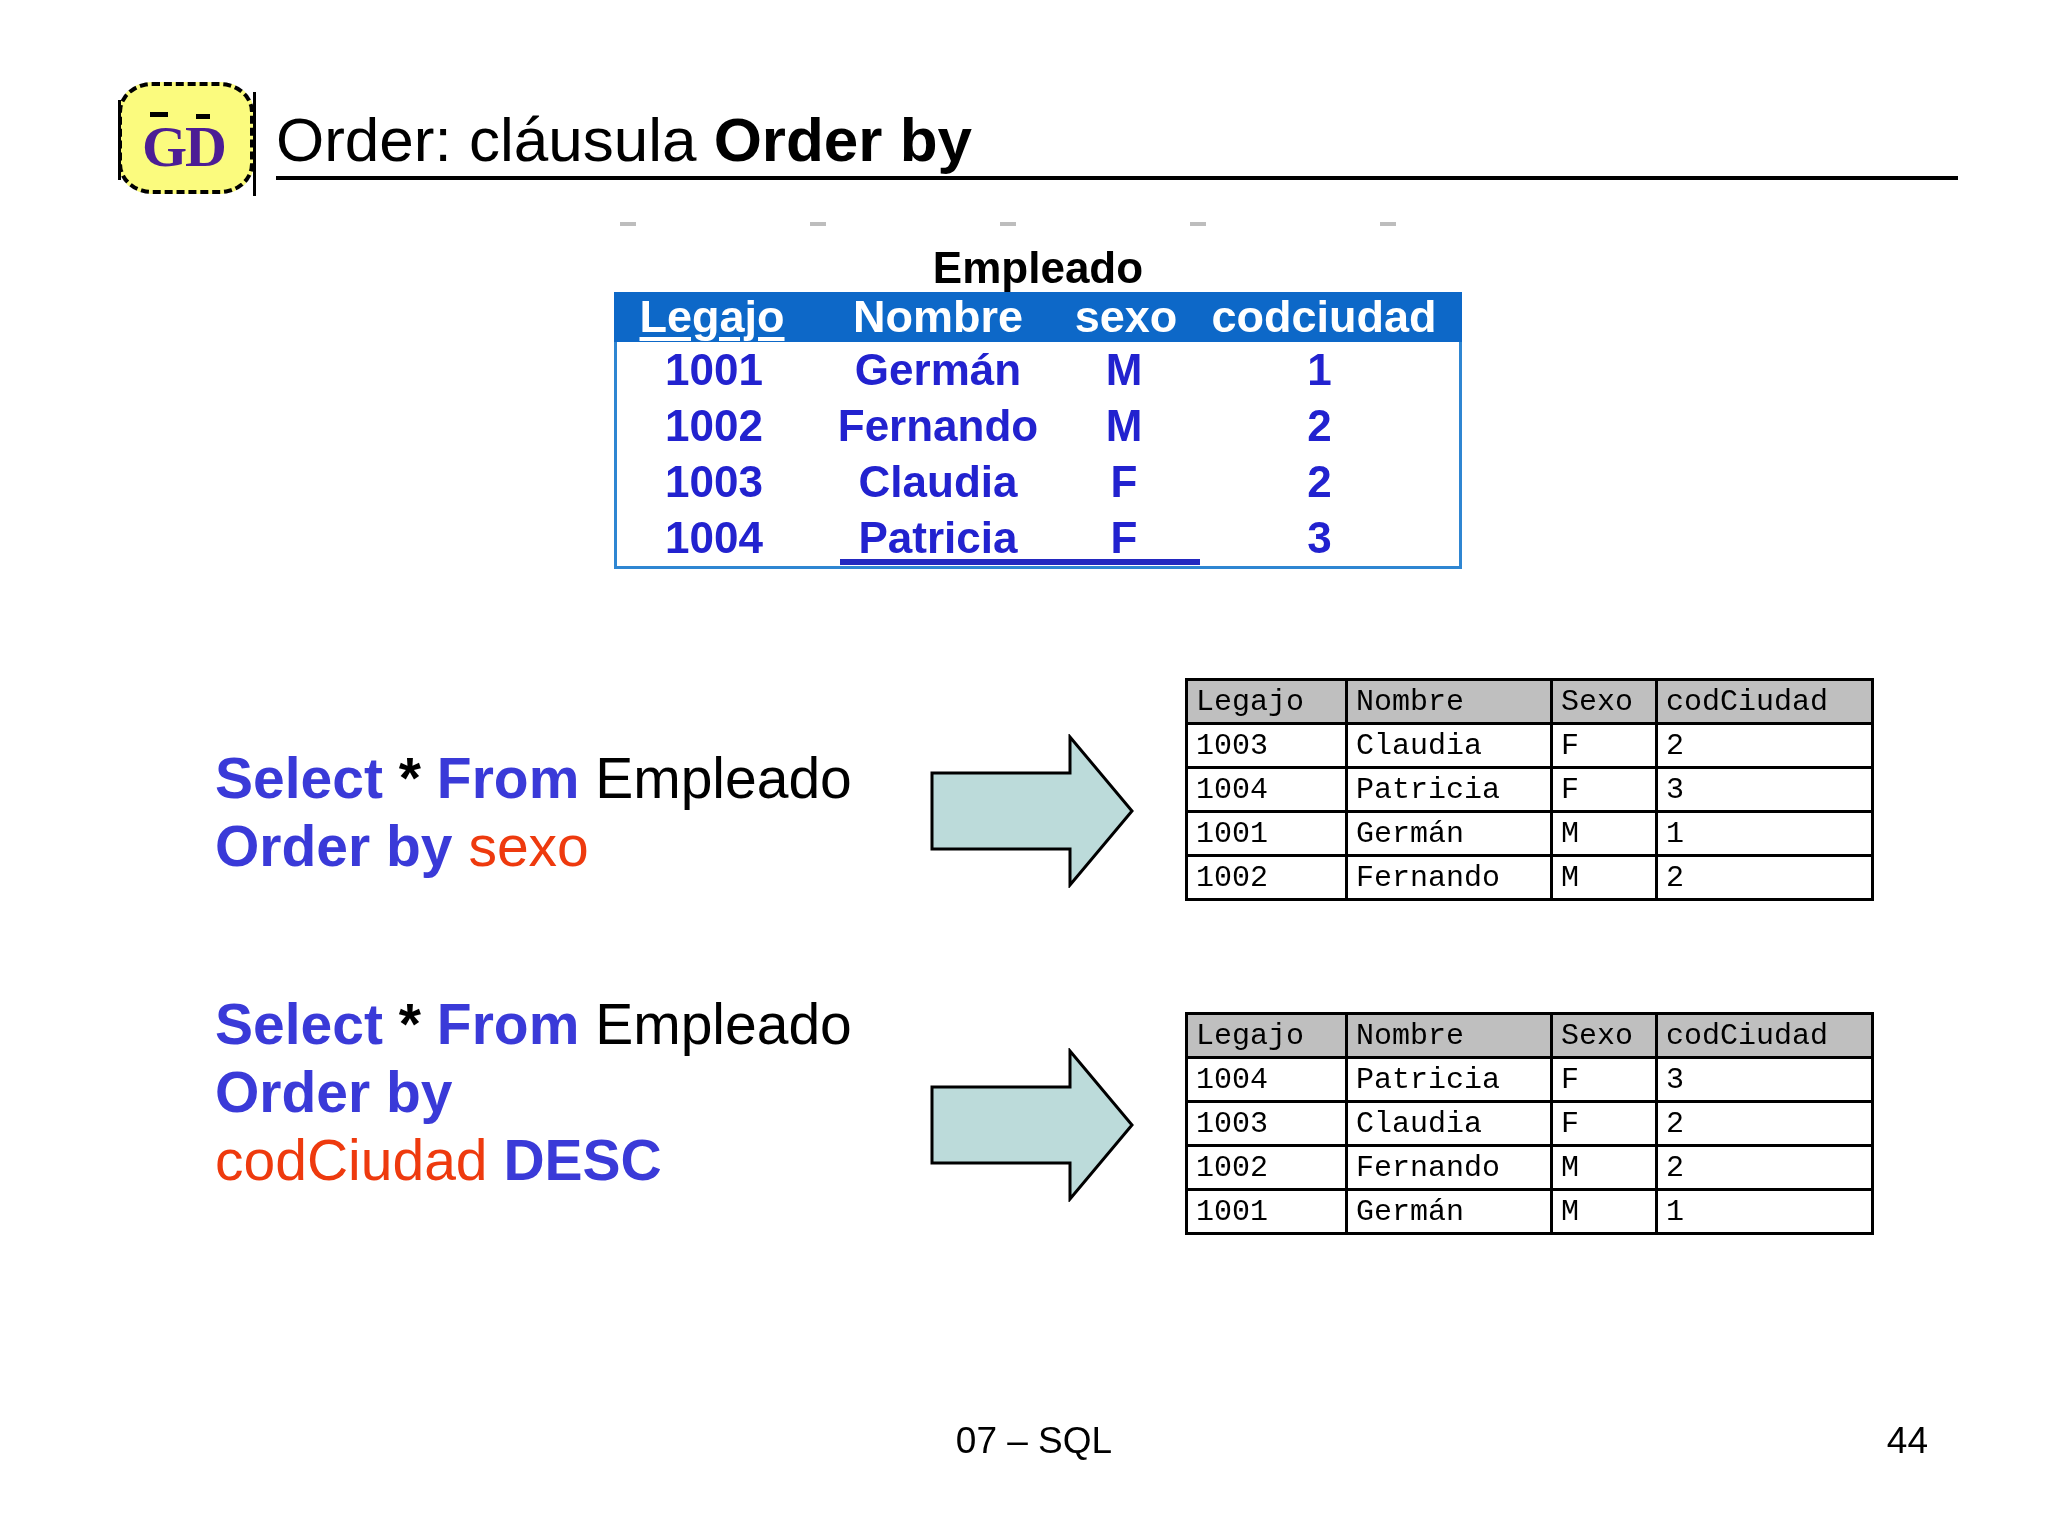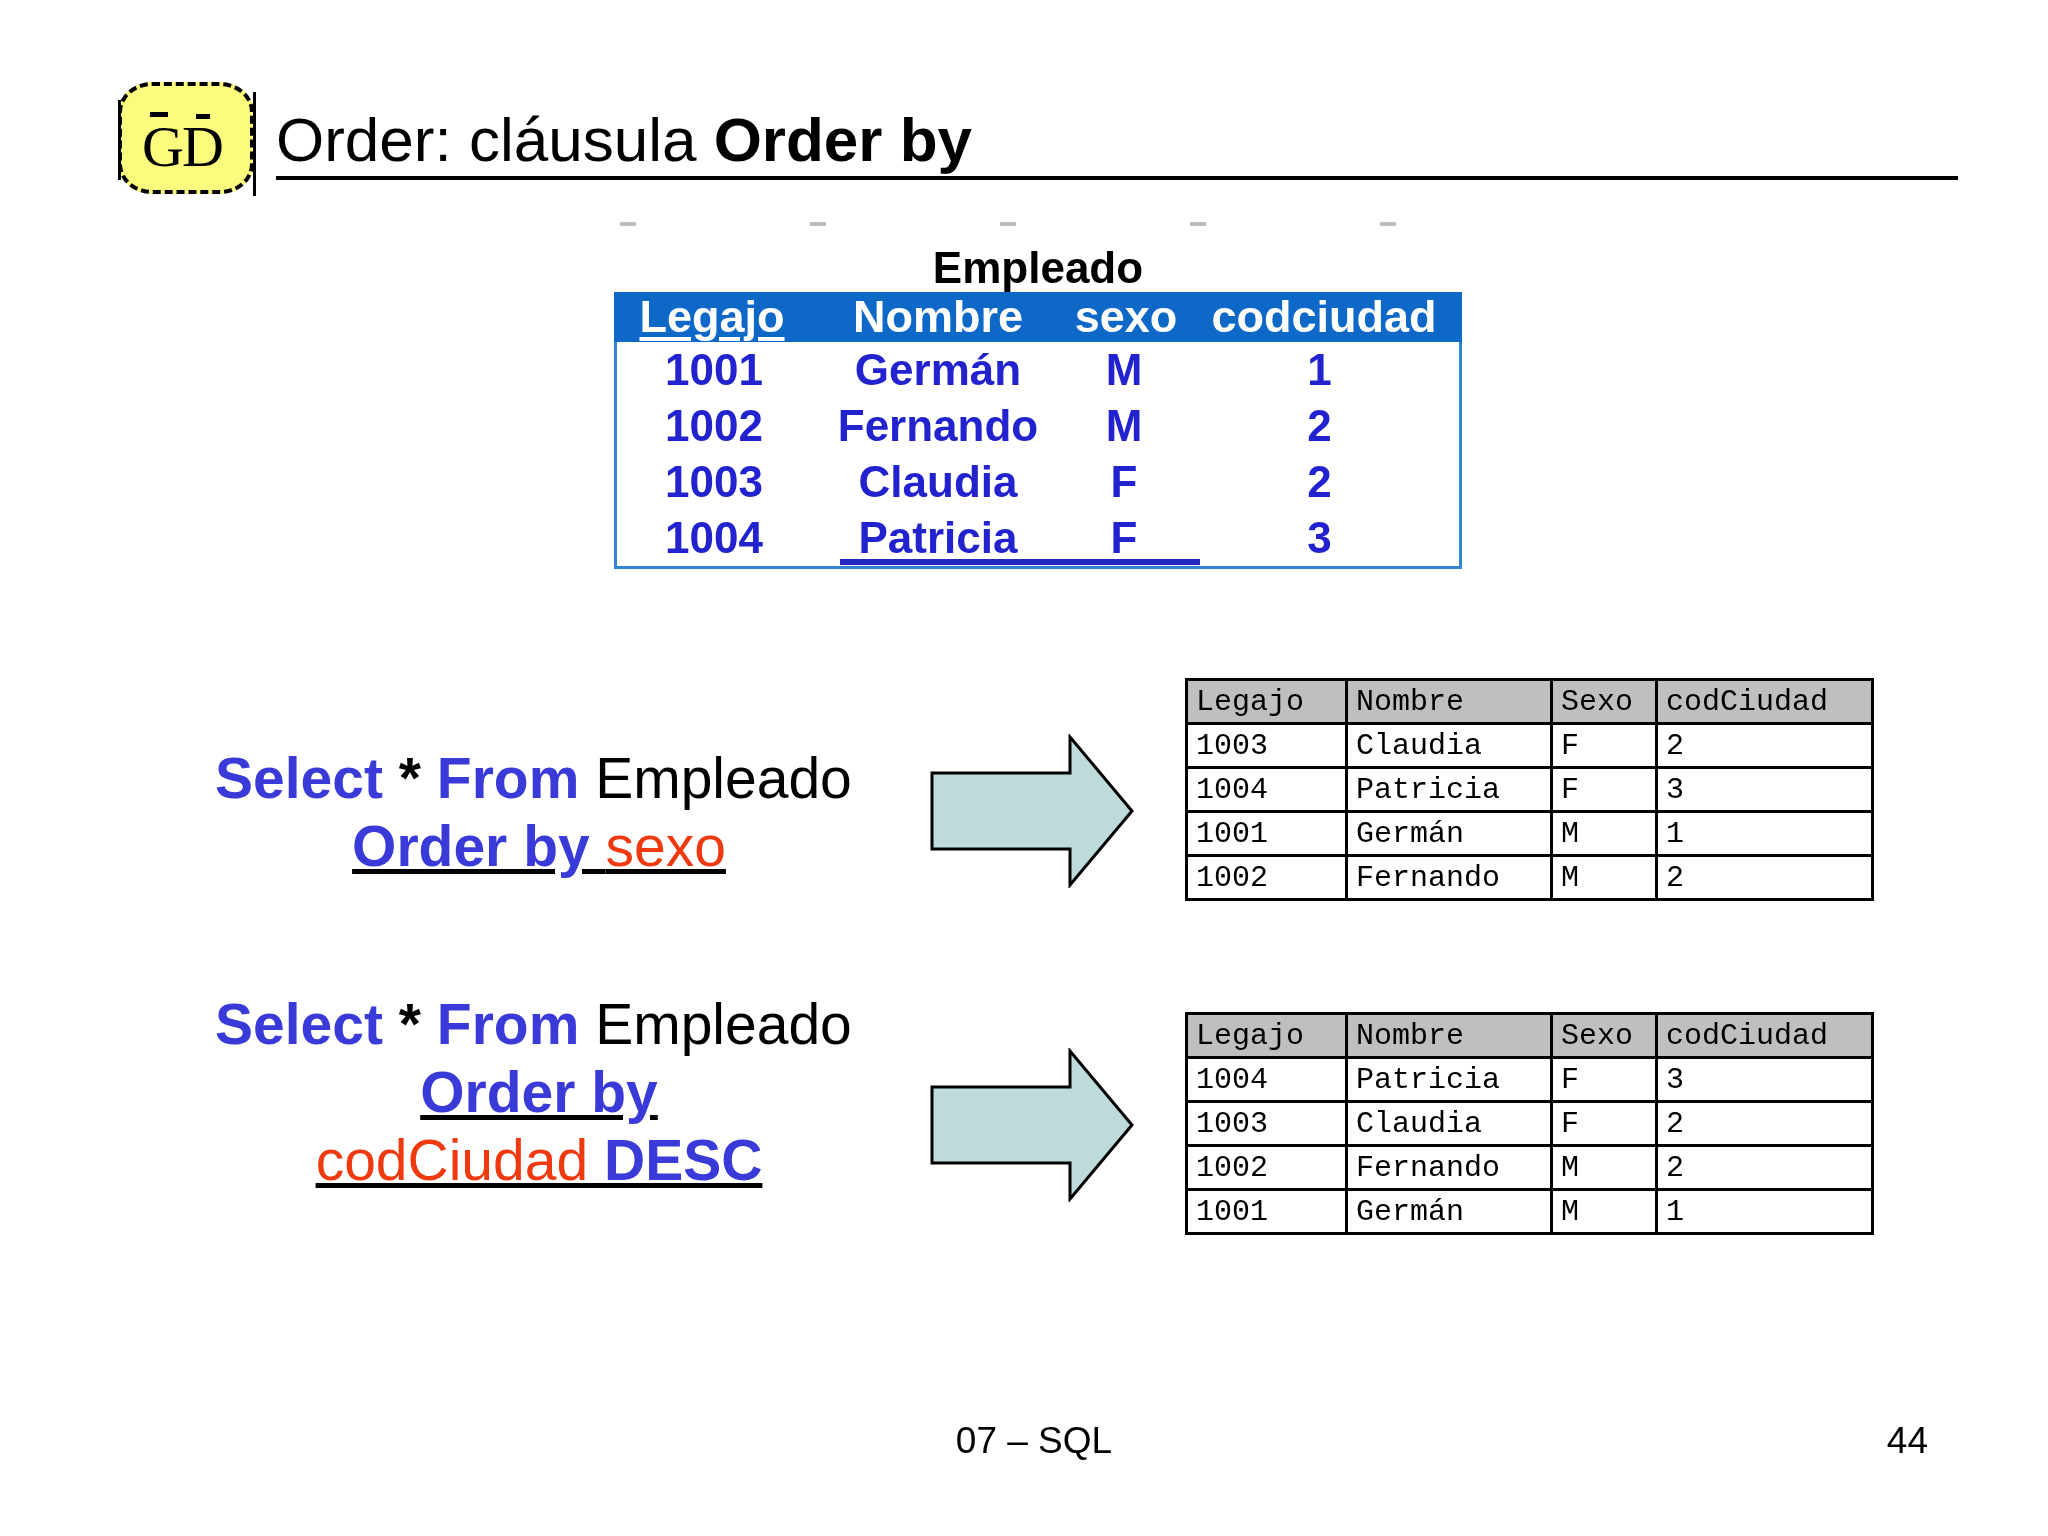--- a/index.html
+++ b/index.html
@@ -8,22 +8,22 @@
     font-family:"Liberation Sans",sans-serif;color:#000;
   }
   
   .logo{
     position:absolute;left:118px;top:82px;width:136px;height:112px;
     background:#fbfb7e;border:4px dashed #000;border-radius:34px/30px;
     box-sizing:border-box;
   }
   .logo-text{
     position:absolute;left:20px;top:32px;
-    font-family:"Liberation Serif",serif;font-weight:normal;font-size:58px;line-height:58px;
-    letter-spacing:-2px;color:#000000;
+    font-family:"Liberation Serif",serif;font-weight:bold;font-size:58px;line-height:58px;
+    letter-spacing:-2px;color:#4c1d95;
   }
   .logo-dash{position:absolute;background:#000;}
   .logo-side-line{position:absolute;width:3px;background:#000;}
   .page-title{
     position:absolute;left:276px;top:108px;font-size:62px;line-height:64px;white-space:nowrap;
   }
   .page-title .bold{font-weight:bold;}
   .title-underline{position:absolute;left:276px;top:176px;width:1682px;height:4px;background:#000;}
   
   .faint-dash{position:absolute;top:222px;width:16px;height:4px;background:#bdbdbd;}
@@ -44,21 +44,21 @@
     border:3px solid #2f86d2;border-top:none;background:#fff;
     color:#2222cf;font-weight:bold;font-size:44px;text-align:center;
   }
   .emp-body .cell{line-height:56px;}
   .emp-underline-mark{position:absolute;left:840px;top:559px;width:360px;height:6px;background:#2328c0;}
   
   .query{position:absolute;left:215px;width:648px;font-size:57px;line-height:68px;white-space:nowrap;}
   .q1{top:744px;}
   .q2{top:990px;}
   .query .line-left{text-align:left;}
-  .query .line-right{text-align:center;text-decoration:underline;}
+  .query .line-right{text-align:left;}
   .kw{color:#3a3ad8;font-weight:bold;}
   .star{color:#000;font-weight:bold;}
   .plain{color:#000;font-weight:normal;}
   .col{color:#ee3a0e;font-weight:normal;}
   
   .arrow{position:absolute;width:205px;height:154px;}
   .arrow1{left:930px;top:734px;}
   .arrow2{left:930px;top:1048px;}
   
   .rtable{

